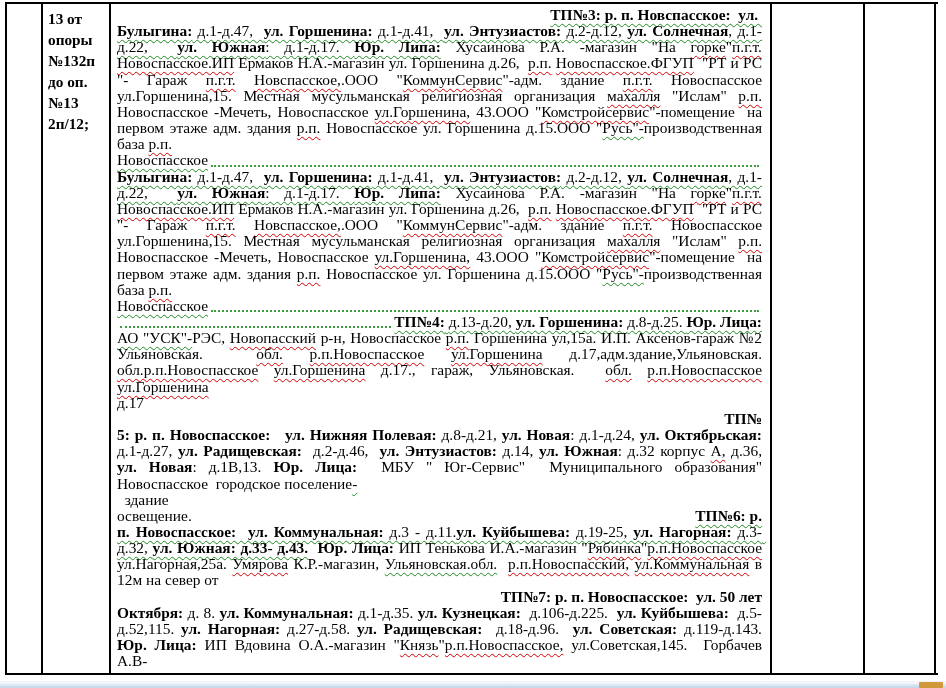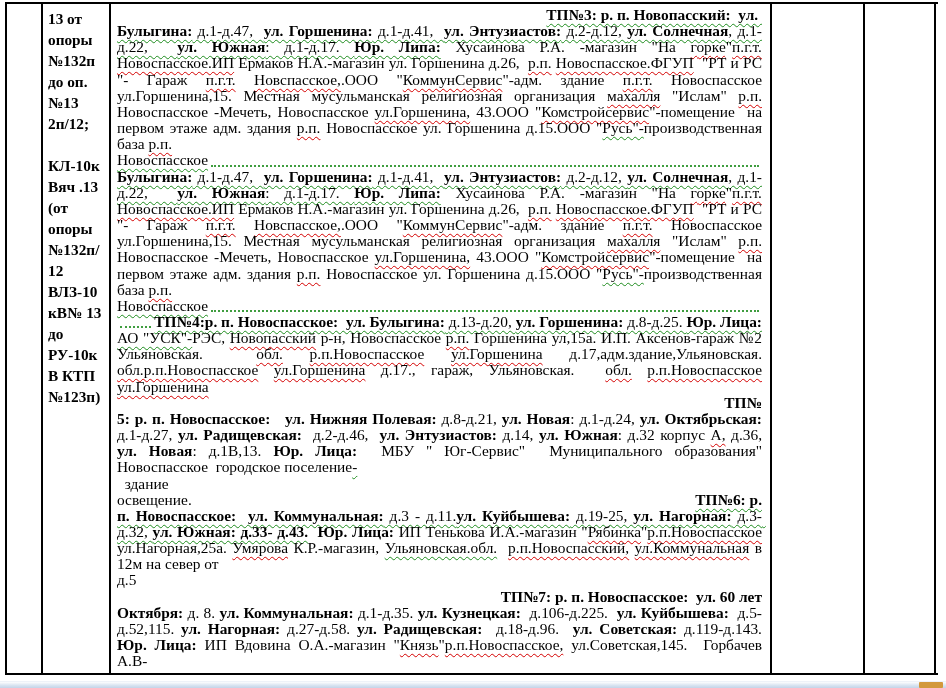--- a/index.html
+++ b/index.html
@@ -46,37 +46,36 @@
     background:var(--accent);border-radius:1px;}
 </style>
 </head>
 <body>
 
 <div class="page">
   <div class="doc-table">
     <div class="cell first c1"></div>
     <div class="cell c2" id="feeder-cell">
         <p>13 от опоры №132п до оп.№13 2п/12;</p>
-        <p>КЛ-10кВяч .13 (от опоры №132п/12 ВЛЗ-10кВ№ 13 до РУ-10кВ КТП №123п)</p>
       </div>
     <div class="cell c3" id="main-cell">
-        <div class="tline right"><span class="b ug">ТП№3: р. п. Новопасский:  ул. </span></div>
+        <div class="tline right"><span class="b ug">ТП№3: р. п. Новспасское:  ул. </span></div>
         <div class="tline justify"><span class="b ug">Булыгина:</span><span class="ug"> д.1-д.47,  </span><span class="b ug">ул. Горшенина:</span><span class="ug"> д.1-д.41,  </span><span class="b ug">ул. Энтузиастов:</span><span class="ug"> д.2-д.12, </span><span class="b ug">ул. Солнечная</span><span class="ug">, д.1-д.22,  </span><span class="b ug">ул. Южная</span><span class="ug">: д.1-д.17. </span><span class="b ug">Юр. Липа:</span><span> Хусаинова Р.А. -магазин "На </span><span class="ur">горке</span><span>"</span><span class="ur">п.г.т.</span><span> </span><span class="ur">Новоспасское.ИП</span><span> Ермаков Н.А.-магазин ул. Горшенина д.26,  </span><span class="ur">р.п.</span><span> </span><span class="ur">Новоспасское.ФГУП</span><span>  "РТ и РС "- Гараж </span><span class="ur">п.г.т.</span><span> </span><span class="ur">Новспасское,</span><span>.ООО "</span><span class="ur">КоммунСервис</span><span>"-адм. здание </span><span class="ur">п.г.т.</span><span> Новоспасское ул.Горшенина,15. Местная мусульманская религиозная организация </span><span class="ur">махалля</span><span> "Ислам" </span><span class="ur">р.п.</span><span> Новоспасское -Мечеть, Новоспасское </span><span class="ur">ул.Горшенина,</span><span> 43.ООО "</span><span class="ur">Комстройсервис</span><span>"-помещение  на первом этаже адм. здания </span><span class="ur">р.п.</span><span> Новоспасское ул. Горшенина д.15.ООО "</span><span class="ug">Русь"-</span><span>производственная база </span><span class="ur">р.п.</span></div>
         <div class="tline flex"><span class="ug">Новоспасское</span><span class="fill fg"></span></div>
         <div class="tline justify"><span class="b ug">Булыгина:</span><span class="ug"> д.1-д.47,  </span><span class="b ug">ул. Горшенина:</span><span class="ug"> д.1-д.41,  </span><span class="b ug">ул. Энтузиастов:</span><span class="ug"> д.2-д.12, </span><span class="b ug">ул. Солнечная</span><span class="ug">, д.1-д.22,  </span><span class="b ug">ул. Южная</span><span class="ug">: д.1-д.17. </span><span class="b ug">Юр. Липа:</span><span> Хусаинова Р.А. -магазин "На </span><span class="ur">горке</span><span>"</span><span class="ur">п.г.т.</span><span> </span><span class="ur">Новоспасское.ИП</span><span> Ермаков Н.А.-магазин ул. Горшенина д.26,  </span><span class="ur">р.п.</span><span> </span><span class="ur">Новоспасское.ФГУП</span><span>  "РТ и РС "- Гараж </span><span class="ur">п.г.т.</span><span> </span><span class="ur">Новспасское,</span><span>.ООО "</span><span class="ur">КоммунСервис</span><span>"-адм. здание </span><span class="ur">п.г.т.</span><span> Новоспасское ул.Горшенина,15. Местная мусульманская религиозная организация </span><span class="ur">махалля</span><span> "Ислам" </span><span class="ur">р.п.</span><span> Новоспасское -Мечеть, Новоспасское </span><span class="ur">ул.Горшенина,</span><span> 43.ООО "</span><span class="ur">Комстройсервис</span><span>"-помещение  на первом этаже адм. здания </span><span class="ur">р.п.</span><span> Новоспасское ул. Горшенина д.15.ООО "</span><span class="ug">Русь"-</span><span>производственная база </span><span class="ur">р.п.</span></div>
         <div class="tline flex"><span class="ug">Новоспасское</span><span class="fill fg"></span></div>
-        <div class="tline flex"><span class="fill fg"></span><span class="b ug">ТП№4:</span><span class="b ug">р. п. Новоспасское:  ул. Булыгина:</span><span class="ug"> д.13-д.20, </span><span class="b ug">ул. Горшенина:</span><span class="ug"> д.8-д.25. </span><span class="b ug">Юр. Лица:</span></div>
+        <div class="tline flex"><span class="fill fg"></span><span class="b ug">ТП№4:</span><span class="ug"> д.13-д.20, </span><span class="b ug">ул. Горшенина:</span><span class="ug"> д.8-д.25. </span><span class="b ug">Юр. Лица:</span></div>
         <div class="tline justify"><span class="ug">АО "УСК"-</span><span>РЭС, </span><span class="ur">Новопасский</span><span> р-н, Новоспасское </span><span class="ur">р.п.</span><span> Горшенина ул,15а. И.П. Аксенов-гараж №2 Ульяновская.  </span><span class="ur">обл.</span><span> </span><span class="ur">р.п.Новоспасское</span><span> </span><span class="ur">ул.Горшенина</span><span> д.17,адм.здание,Ульяновская.  </span><span class="ur">обл.р.п.Новоспасское</span><span> </span><span class="ur">ул.Горшенина</span><span> д.17., гараж, Ульяновская.  </span><span class="ur">обл.</span><span> </span><span class="ur">р.п.Новоспасское</span><span> </span><span class="ur">ул.Горшенина</span></div>
+        <div class="tline left"><span>д.17</span></div>
         <div class="tline right"><span class="b">ТП№</span></div>
         <div class="tline justify"><span class="b">5: р. п. Новоспасское:   </span><span class="b">ул. Нижняя Полевая:</span><span> д.8-д.21, </span><span class="b">ул. Новая</span><span>: д.1-д.24, </span><span class="b">ул. Октябрьская:</span><span> д.1-д.27, </span><span class="b">ул. Радищевская:</span><span>  д.2-д.46,  </span><span class="b">ул. Энтузиастов:</span><span> д.14, </span><span class="b">ул. Южная</span><span>: д.32 корпус </span><span class="ur">А,</span><span> д.36,  </span><span class="b">ул. Новая</span><span>: д.1В,13. </span><span class="b">Юр. Лица:</span><span>  МБУ " Юг-Сервис"  Муниципального образования"  Новоспасское  городское поселение</span><span class="ug">-</span></div>
         <div class="tline left"><span>  здание</span></div>
         <div class="tline flex"><span>освещение.</span><span class="fill"></span><span class="b ug">ТП№6: р.</span></div>
         <div class="tline justify"><span class="b ug">п. Новоспасское:  ул. Коммунальная:</span><span class="ug"> д.3 - д.11.</span><span class="b ug">ул. Куйбышева:</span><span class="ug"> д.19-25, </span><span class="b ug">ул. Нагорная:</span><span class="ug"> д.3- д.32, </span><span class="b ug">ул. Южная: д.33- д.43.</span><span>  </span><span class="b">Юр. Лица:</span><span> ИП Тенькова И.А.-магазин "</span><span class="ur">Рябинка</span><span>"</span><span class="ur">р.п.Новоспасское</span><span> ул.Нагорная,25а. </span><span class="ur">Умярова</span><span> К.Р.-магазин, </span><span class="ug">Ульяновская.обл.</span><span>  </span><span class="ur">р.п.Новоспасский,</span><span> </span><span class="ur">ул.Коммунальная</span><span> в 12м на север от</span></div>
-        <div class="tline left"><span>д.5</span></div>
-        <div class="tline right"><span class="b">ТП№7: р. п. Новоспасское:  ул. 60 лет</span></div>
+        <div class="tline right"><span class="b">ТП№7: р. п. Новоспасское:  ул. 50 лет</span></div>
         <div class="tline justify"><span class="b">Октября:</span><span> д. 8. </span><span class="b">ул. Коммунальная:</span><span> д.1-д.35. </span><span class="b">ул. Кузнецкая:</span><span>  д.106-д.225.  </span><span class="b">ул. Куйбышева:</span><span>  д.5-д.52,115. </span><span class="b">ул. Нагорная:</span><span> д.27-д.58. </span><span class="b">ул. Радищевская:</span><span>  д.18-д.96.  </span><span class="b">ул. Советская:</span><span> д.119-д.143. </span><span class="b">Юр. Лица:</span><span> ИП Вдовина О.А.-магазин "</span><span class="ur">Князь</span><span>"</span><span class="ur">р.п.Новоспасское,</span><span> ул.Советская,145.  Горбачев А.В-</span></div>
       </div>
     <div class="cell c4"></div>
     <div class="cell c5"></div>
   </div>
   <div class="taskbar"></div>
   <div class="taskbar-accent"></div>
 </div>
 
 </body></html>

